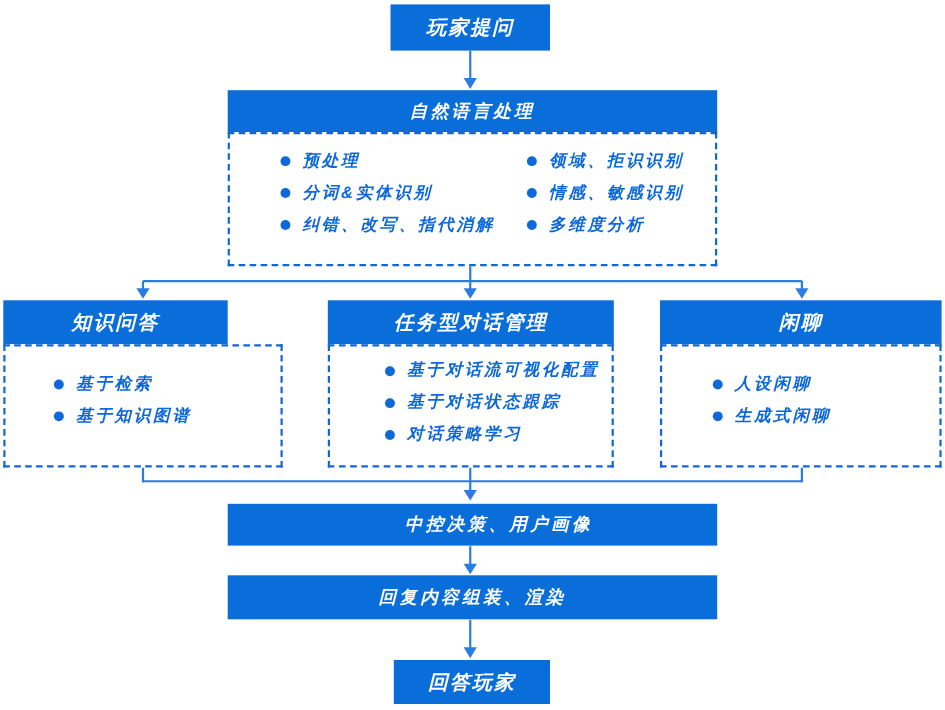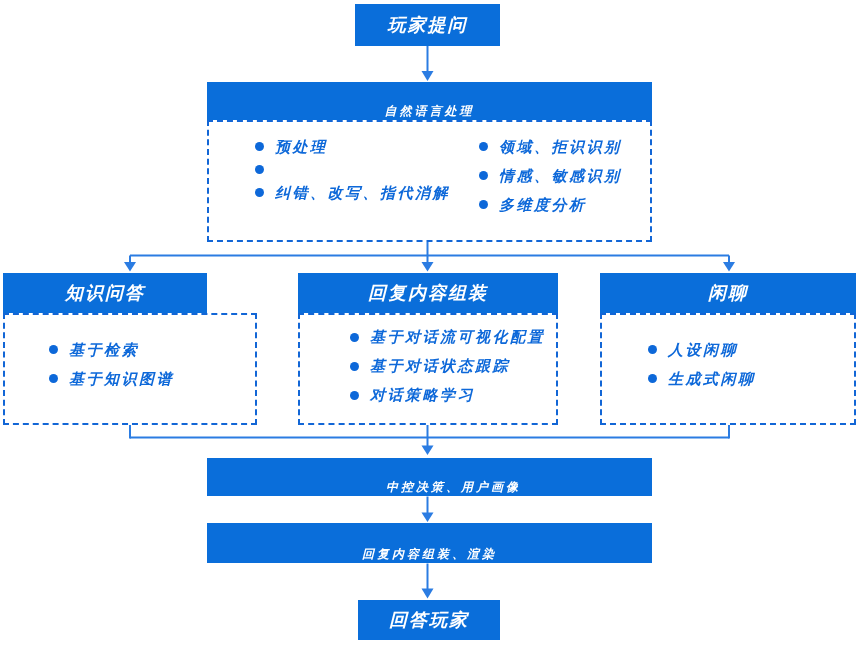--- a/index.html
+++ b/index.html
@@ -19,21 +19,21 @@
   }
   .connectors{position:absolute;left:0;top:0;width:859px;height:645px;pointer-events:none;}
   .connectors line,.connectors path{stroke:var(--connector-blue);stroke-width:2;fill:none;}
   .connectors polygon{fill:var(--connector-blue);stroke:none;}
   .node{
     position:absolute;display:flex;align-items:center;justify-content:center;
     background:var(--primary-blue);color:var(--node-text-white);
     font-weight:bold;font-style:italic;letter-spacing:2px;
   }
   .node-sm{font-size:18px;}
-  .node-lg{font-size:12px;letter-spacing:3px;align-items:flex-end;}
+  .node-lg{font-size:16px;letter-spacing:3px;}
   .dashed-box{
     position:absolute;border:2px dashed var(--dashed-border-blue);background:var(--background);
   }
   .item{display:flex;align-items:center;margin-bottom:8px;}
   .dot{
     width:9px;height:9px;border-radius:50%;background:var(--item-text-blue);
     flex:0 0 9px;margin-right:11px;
   }
   .item-label{
     color:var(--item-text-blue);font-weight:bold;font-style:italic;
@@ -84,20 +84,21 @@
     <span>自然语言处理</span>
   </div>
   <div class="dashed-box nlp-body" style="left:207px;top:120px;width:445px;height:122px;">
     <div class="nlp-col-left">
       <div class="item">
         <span class="dot"></span>
         <span class="item-label">预处理</span>
       </div>
       <div class="item">
         <span class="dot"></span>
+        <span class="item-label">分词&amp;实体识别</span>
       </div>
       <div class="item">
         <span class="dot"></span>
         <span class="item-label">纠错、改写、指代消解</span>
       </div>
     </div>
     <div class="nlp-col-right">
       <div class="item">
         <span class="dot"></span>
         <span class="item-label">领域、拒识识别</span>
@@ -121,21 +122,21 @@
       <span class="dot"></span>
       <span class="item-label">基于检索</span>
     </div>
     <div class="item">
       <span class="dot"></span>
       <span class="item-label">基于知识图谱</span>
     </div>
   </div>
 
   <div class="node node-sm" style="left:298px;top:273px;width:260px;height:40px;">
-    <span>回复内容组装</span>
+    <span>任务型对话管理</span>
   </div>
   <div class="dashed-box branch-body-3" style="left:298px;top:313px;width:260px;height:112px;">
     <div class="item">
       <span class="dot"></span>
       <span class="item-label">基于对话流可视化配置</span>
     </div>
     <div class="item">
       <span class="dot"></span>
       <span class="item-label">基于对话状态跟踪</span>
     </div>

